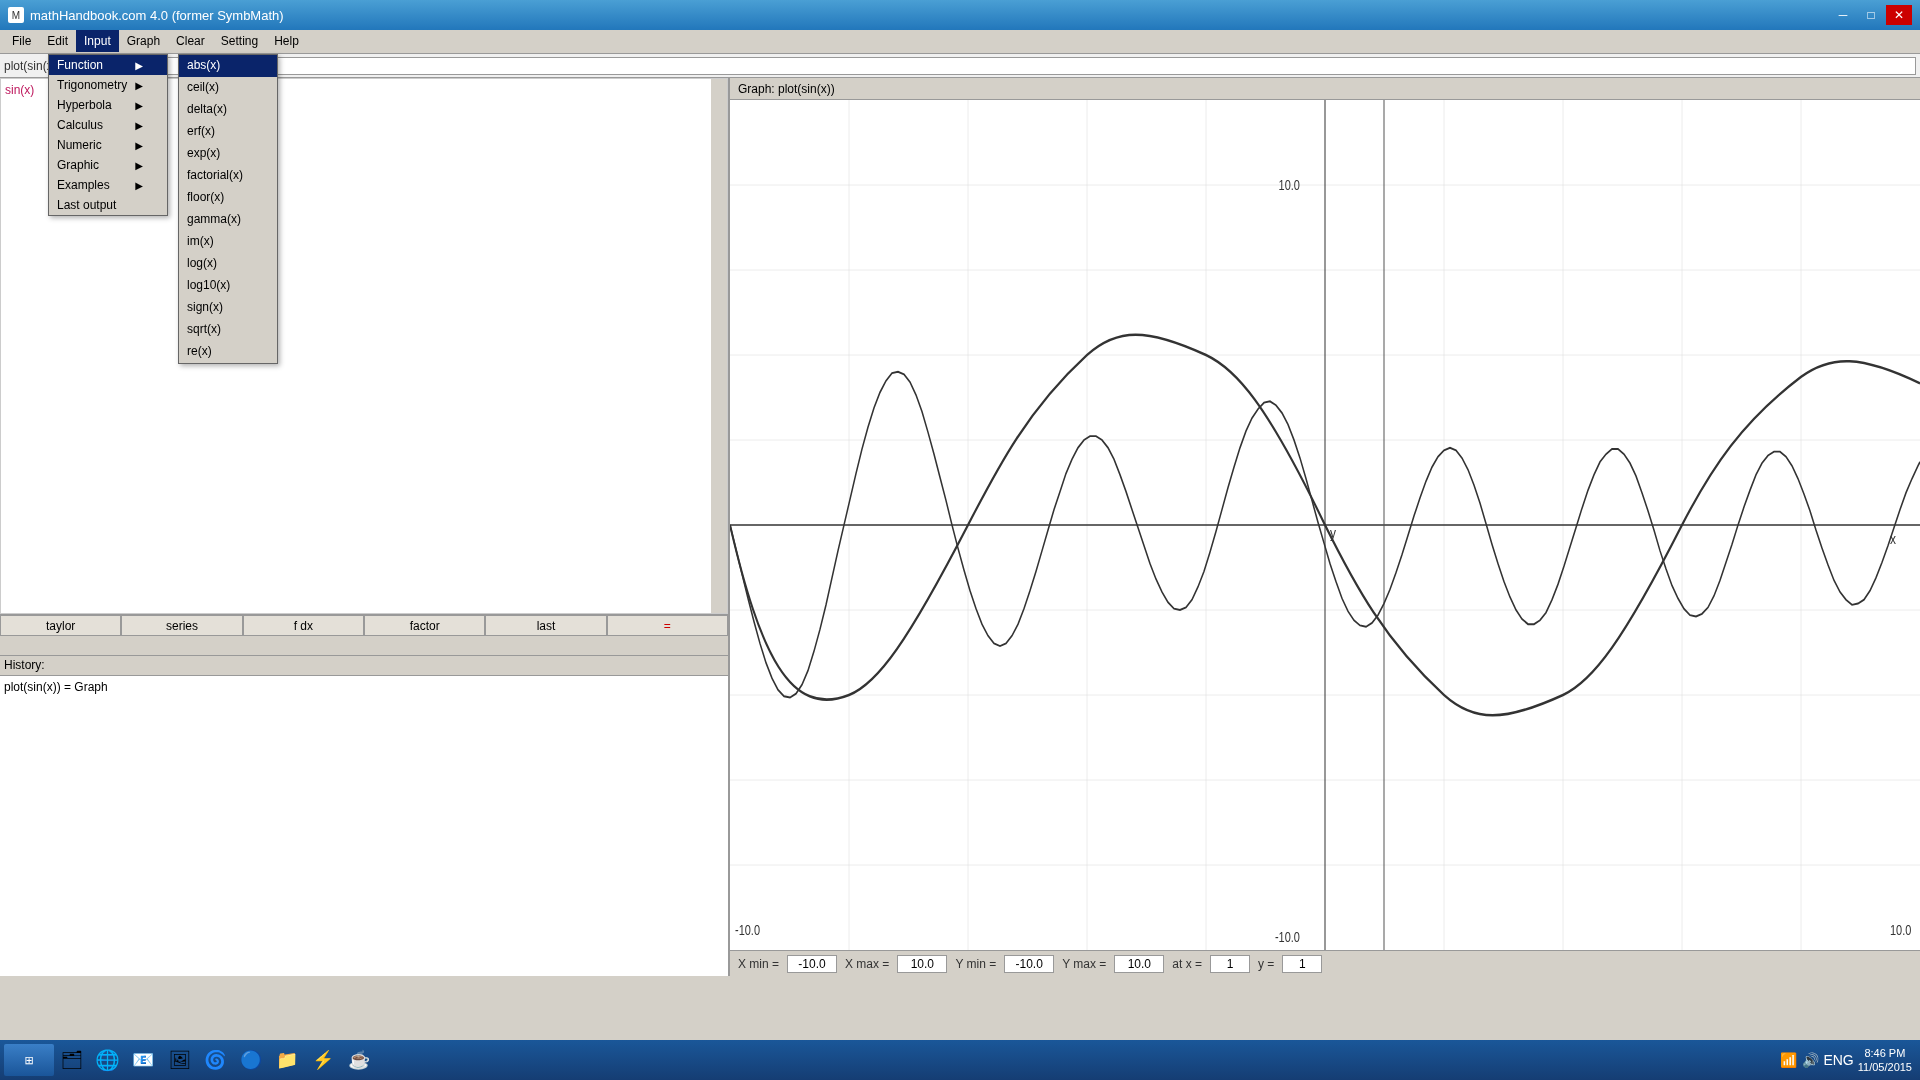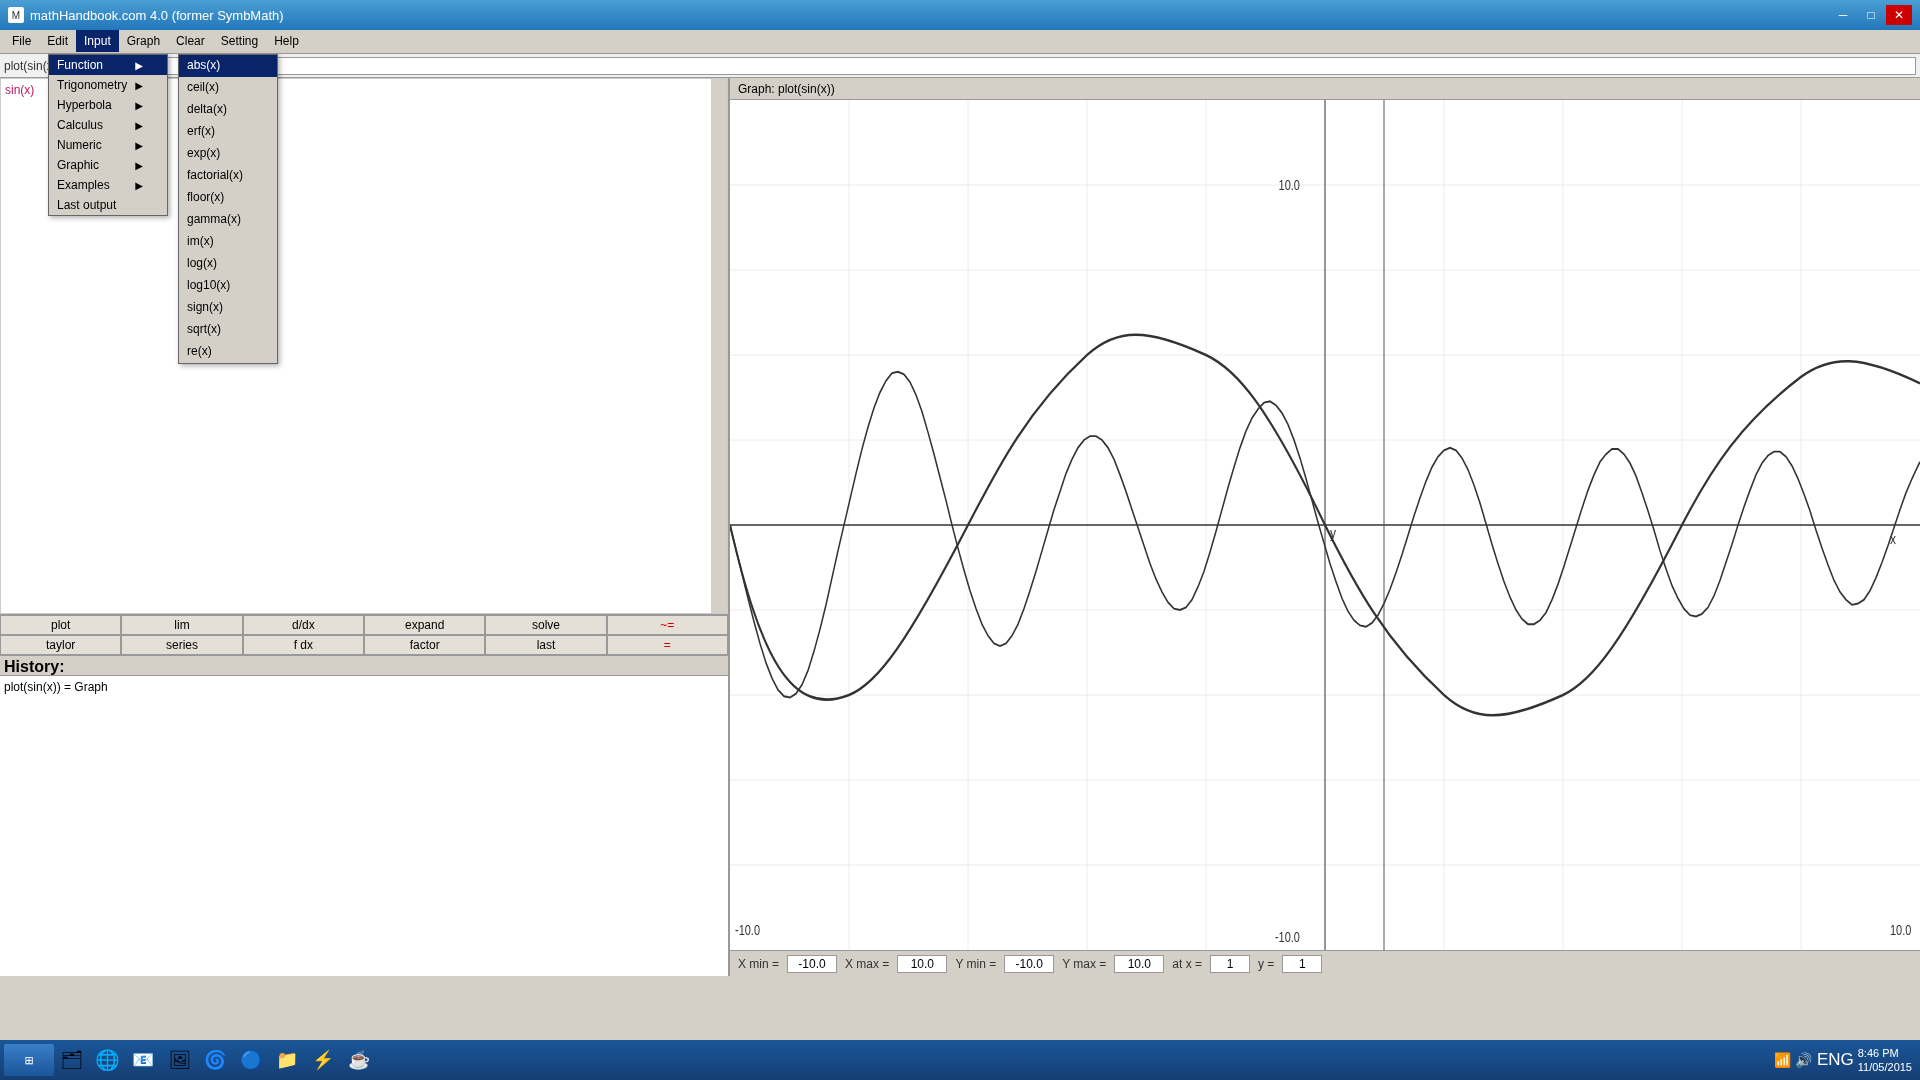--- a/index.html
+++ b/index.html
@@ -150,22 +150,22 @@
     #history-area {
       height: 320px;
       display: flex;
       flex-direction: column;
     }
     #history-header {
       height: 20px;
       background: #d4d0c8;
       border-bottom: 1px solid #999;
       padding: 2px 4px;
-      font-size: 16px;
-      font-weight: bold;
+      font-size: 12px;
+      font-weight: normal;
     }
     #history-content {
       flex: 1;
       background: white;
       padding: 4px;
       font-size: 12px;
       overflow-y: auto;
     }
 
     
@@ -277,21 +277,21 @@
     }
     #taskbar-right {
       margin-left: auto;
       display: flex;
       align-items: center;
       gap: 4px;
       color: white;
       font-size: 11px;
       padding-right: 4px;
     }
-    #taskbar-clock { text-align: left; line-height: 1.3; }
+    #taskbar-clock { text-align: center; line-height: 1.3; }
     #sys-tray { display: flex; align-items: center; gap: 4px; }
 
     
     #graph-svg {
       width: 100%;
       height: 100%;
     }
   </style>
 </head>
 <body>
@@ -327,28 +327,20 @@
 
   <div id="left-panel">
     <div id="editor-area" style="position:relative;">
       <div id="editor-content">
         <span>sin(x)</span>
       </div>
       <div id="editor-scrollbar"></div>
     </div>
 
     <div id="toolbar">
-      <div class="toolbar-row">
-        <button class="toolbar-btn">plot</button>
-        <button class="toolbar-btn">lim</button>
-        <button class="toolbar-btn">d/dx</button>
-        <button class="toolbar-btn">expand</button>
-        <button class="toolbar-btn">solve</button>
-        <button class="toolbar-btn special">~=</button>
-      </div>
       <div class="toolbar-row">
         <button class="toolbar-btn">taylor</button>
         <button class="toolbar-btn">series</button>
         <button class="toolbar-btn">f dx</button>
         <button class="toolbar-btn">factor</button>
         <button class="toolbar-btn">last</button>
         <button class="toolbar-btn special2">=</button>
       </div>
     </div>
 
@@ -502,19 +494,19 @@
   <div class="taskbar-icon">🌀</div>
   <div class="taskbar-icon" style="color:#1e90ff;">🔵</div>
   <div class="taskbar-icon">📁</div>
   <div class="taskbar-icon" style="color:red;">⚡</div>
   <div class="taskbar-icon" style="color:brown;">☕</div>
   <div id="taskbar-right">
     <div id="sys-tray">
       <span style="font-size:14px;">📶</span>
       <span style="font-size:14px;">🔊</span>
     </div>
-    <span style="font-size:17px;">ENG</span>
+    <span style="font-size:14px;">ENG</span>
     <div id="taskbar-clock">
       <div>8:46 PM</div>
       <div>11/05/2015</div>
     </div>
   </div>
 </div>
 
 </body></html>

